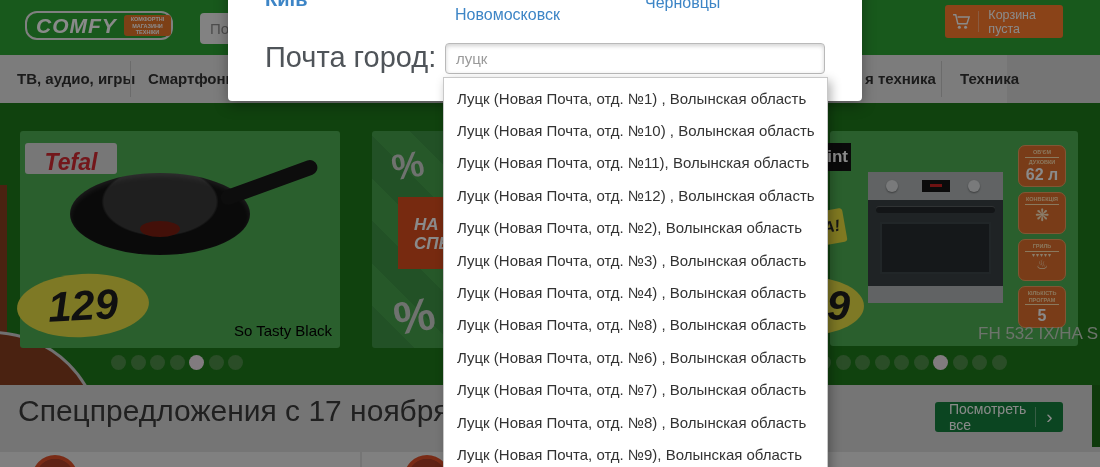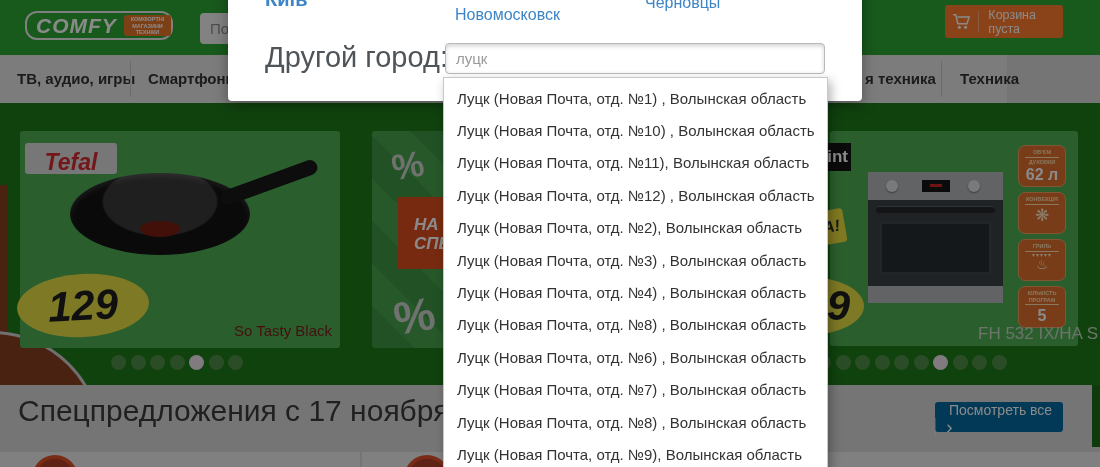--- a/index.html
+++ b/index.html
@@ -39,21 +39,21 @@
   .tefal-text{color:#d42b33;font-weight:bold;font-size:23px;font-style:italic;margin-top:8px;}
   .pan-body{position:absolute;left:50px;top:42px;width:180px;height:82px;border-radius:50%;
         background:radial-gradient(ellipse at 50% 35%, #3a3a3a 0 44%, #141414 46%);
         box-shadow:inset 0 3px 5px rgba(255,255,255,.14);}
   .pan-dot{position:absolute;left:70px;top:48px;width:40px;height:16px;border-radius:50%;background:#7d1f12;}
   .pan-handle{position:absolute;left:198px;top:44px;width:102px;height:15px;border-radius:8px;background:#181818;
         transform:rotate(-20deg);}
   .price-oval{position:absolute;border-radius:50%;background:#e9df45;display:flex;align-items:center;justify-content:center;}
   .price-left{left:-3px;top:143px;width:132px;height:63px;transform:rotate(-3deg);}
   .price-text{font-size:42px;font-weight:800;font-style:italic;color:#1e1e1e;}
-  .tefal-caption{position:absolute;right:8px;bottom:9px;color:#7f1d1d;font-size:15px;}
+  .tefal-caption{position:absolute;right:8px;bottom:9px;color:#000000;font-size:15px;}
 
   .banner-mid{left:372px;top:28px;width:230px;height:217px;
         background:repeating-linear-gradient(45deg,#3f9747 0 30px,#46a34c 30px 60px);}
   .pct{position:absolute;color:#cdd3cd;font-weight:bold;transform:rotate(-10deg);}
   .pct1{left:20px;top:14px;font-size:36px;}
   .pct2{left:22px;top:158px;font-size:46px;}
   .promo-box{position:absolute;left:26px;top:66px;width:180px;height:72px;background:#dd4f1f;
         color:#fff;font-style:italic;font-weight:900;font-size:17px;line-height:19px;padding:18px 0 0 16px;}
 
   .banner-right{left:830px;top:28px;width:248px;height:215px;}
@@ -84,22 +84,22 @@
   .badge .tri{font-size:6px;line-height:5px;letter-spacing:1px;color:#ffe9c6;}
   .model{position:absolute;left:148px;top:193px;color:#c8d6c6;font-size:17px;white-space:nowrap;}
 
   .dots{position:absolute;top:252px;display:flex;}
   .dot{width:15px;height:15px;border-radius:50%;background:#4e8f49;margin-right:4.5px;}
   .dot.active{background:#efe4eb;}
 
   
   .offers{position:absolute;left:0;top:385px;width:1100px;height:82px;background:#d9d9d9;}
   .offers-title{position:absolute;left:18px;top:9px;font-size:30px;color:#3c3c3c;white-space:nowrap;}
-  .viewall{position:absolute;left:935px;top:17px;width:128px;height:30px;background:#0369a1;border-radius:3px;
-        color:#fff;display:flex;flex-direction:column;}
+  .viewall{position:absolute;left:935px;top:17px;width:128px;height:30px;background:#15803d;border-radius:3px;
+        color:#fff;display:flex;align-items:center;}
   .viewall-label{font-size:14px;margin-left:14px;flex:1;}
   .viewall-chev{width:28px;height:20px;border-left:1px solid rgba(255,255,255,.35);
         display:flex;align-items:center;justify-content:center;font-size:19px;line-height:18px;}
   .green-strip{position:absolute;left:1092px;top:0;width:8px;height:62px;background:#1d6b17;}
   .card{position:absolute;top:67px;height:15px;background:#ededed;}
   .card-badge{position:absolute;width:46px;height:46px;border-radius:50%;
         background:radial-gradient(circle,#b04028 58%,#e0512a 60%);}
 
   
   .overlay{position:absolute;left:0;top:0;width:1100px;height:467px;background:rgba(0,0,0,.46);z-index:40;}
@@ -256,21 +256,21 @@
     <div class="card-badge" style="left:32px;top:70px"></div>
     <div class="card-badge" style="left:404px;top:70px"></div>
   </div>
 
   <div class="overlay"></div>
 
   <div class="modal">
     <div class="city-link city-kyiv">Київ</div>
     <div class="city-link city-novo">Новомосковск</div>
     <div class="city-link city-cher">Черновцы</div>
-    <div class="other-label">Другой город:</div>
+    <div class="other-label">Почта город:</div>
     <div class="city-input">луцк</div>
   </div>
 
   <div class="dropdown">
       <div class="dd-item">Луцк (Новая Почта, отд. №1) , Волынская область</div>
       <div class="dd-item">Луцк (Новая Почта, отд. №10) , Волынская область</div>
       <div class="dd-item">Луцк (Новая Почта, отд. №11), Волынская область</div>
       <div class="dd-item">Луцк (Новая Почта, отд. №12) , Волынская область</div>
       <div class="dd-item">Луцк (Новая Почта, отд. №2), Волынская область</div>
       <div class="dd-item">Луцк (Новая Почта, отд. №3) , Волынская область</div>

